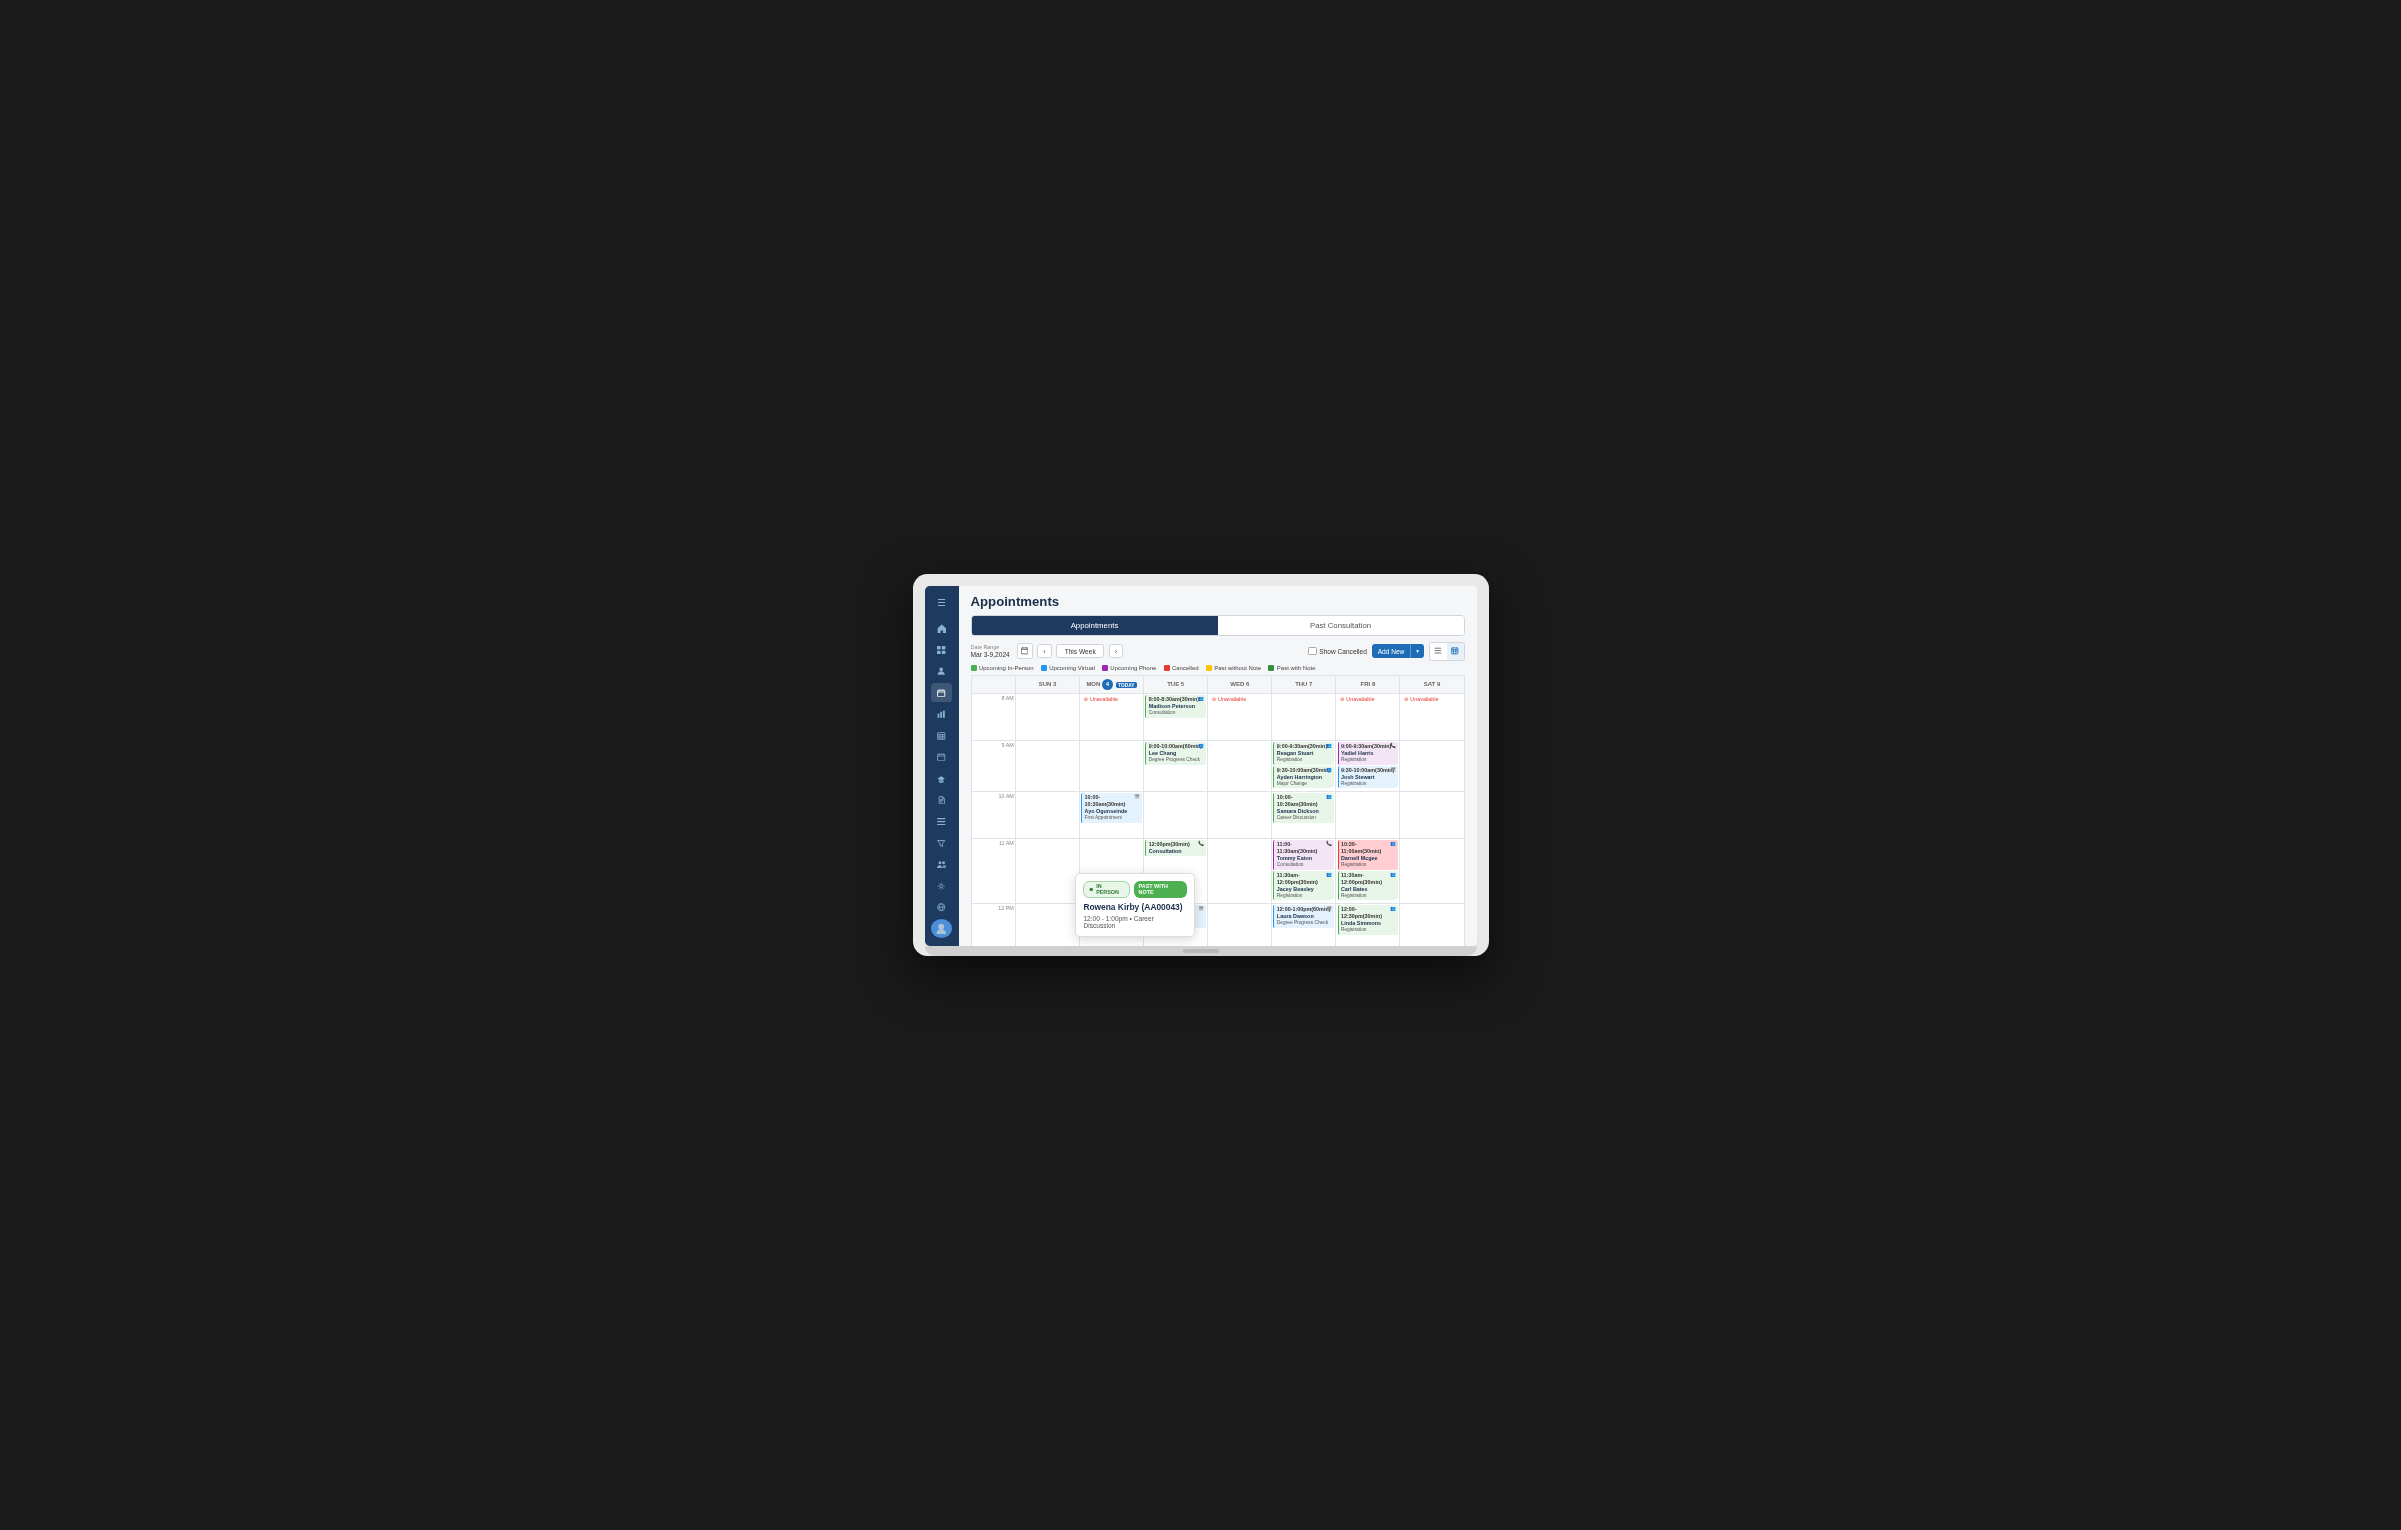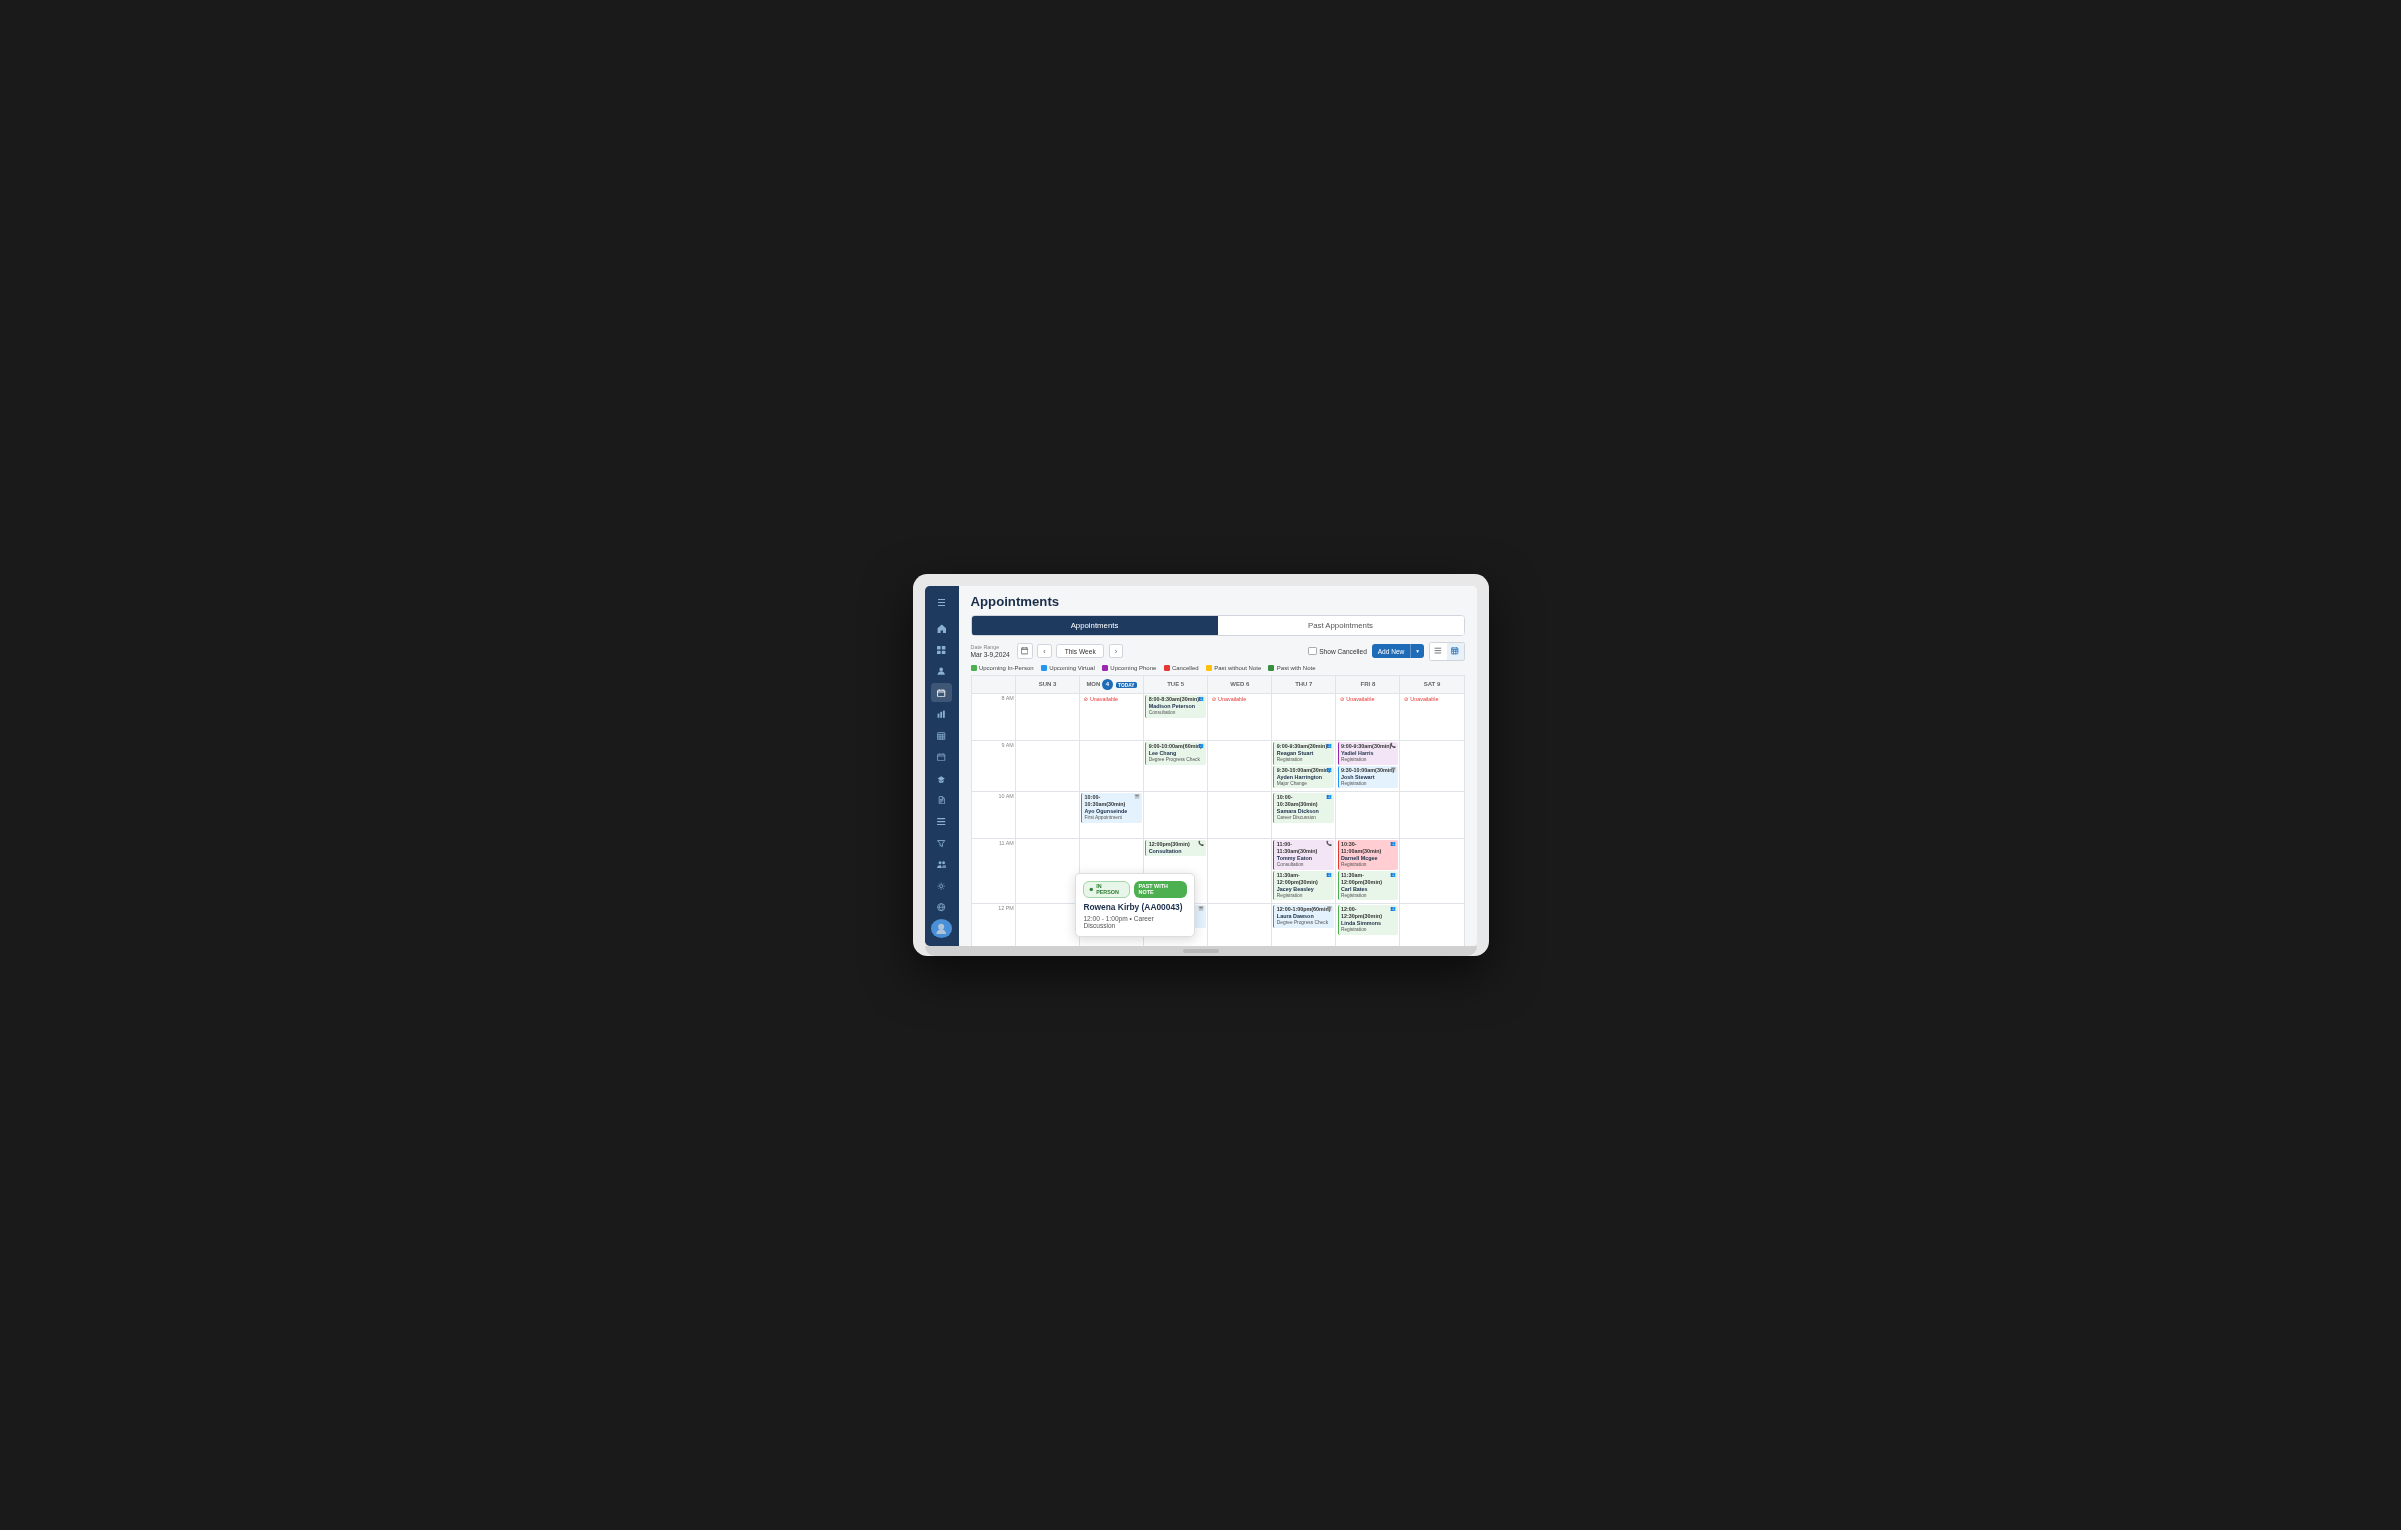--- a/index.html
+++ b/index.html
@@ -517,21 +517,21 @@
       </div>
     </div>
 
     <div class="main-content">
       <div class="page-header">
         <div class="page-title">Appointments</div>
       </div>
 
       <div class="tabs-container">
         <div class="tab active">Appointments</div>
-        <div class="tab">Past Appointments</div>
+        <div class="tab">Past Consultation</div>
       </div>
 
       <div class="toolbar">
         <div class="date-range-group">
           <span class="date-range-label">Date Range</span>
           <span class="date-range-value">Mar 3-9,2024</span>
         </div>
         <div class="calendar-icon-btn">
           <svg width="7.2" height="7.2" viewBox="0 0 12 12" fill="none" stroke="#555" stroke-width="1.3">
               <rect x="0.5" y="1.5" width="11" height="10" rx="1"></rect>

